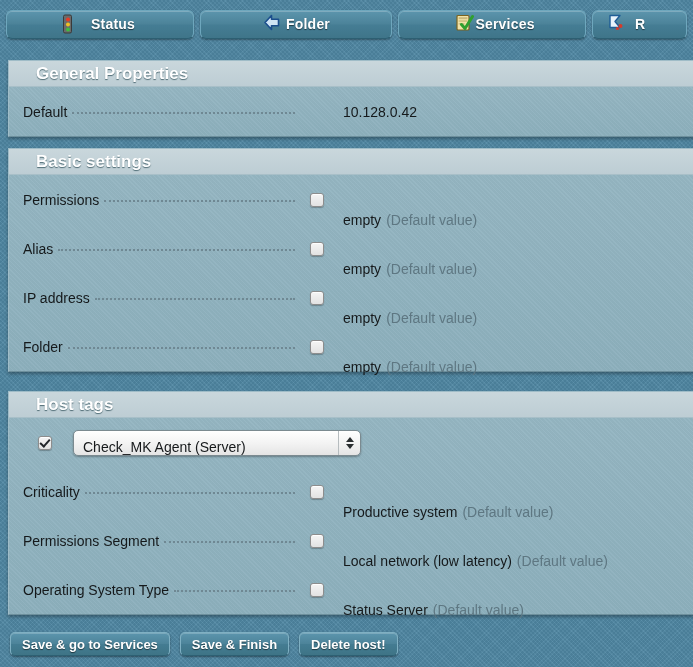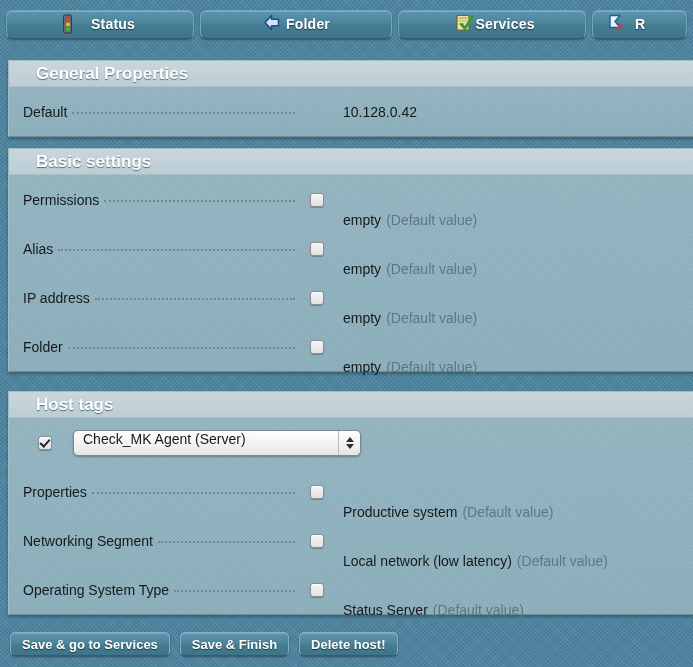--- a/index.html
+++ b/index.html
@@ -184,21 +184,21 @@
 
   
   .select {
     width: 288px;
     height: 26px;
     border-radius: 5px;
     background: linear-gradient(to bottom, #ffffff 0%, #f2f2f2 55%, #e4e4e4 100%);
     border: 1px solid #7b8a90;
     box-shadow: 0 1px 2px rgba(0,0,0,0.3), inset 0 1px 0 #ffffff;
     display: flex;
-    align-items: flex-start;
+    align-items: flex-end;
     box-sizing: border-box;
     position: relative;
     margin-left: 2px;
   }
   .select-text {
     flex: 1 1 auto;
     padding-left: 9px;
     font-size: 14px;
     color: #16191b;
     white-space: nowrap;
@@ -401,35 +401,35 @@
           <span class="select-arrows">
             <span class="arrow-up"></span>
             <span class="arrow-down"></span>
           </span>
         </div>
       </div>
     </div>
 
     <div class="row">
       <div class="row-label-wrap">
-        <span class="row-label">Properties</span>
+        <span class="row-label">Criticality</span>
         <span class="leader"></span>
       </div>
       <div class="cb-cell">
         <span class="checkbox"></span>
       </div>
       <div class="value-cell">
         <span class="value-main">Productive system</span>
         <span class="value-note">(Default value)</span>
       </div>
     </div>
 
     <div class="row">
       <div class="row-label-wrap">
-        <span class="row-label">Networking Segment</span>
+        <span class="row-label">Permissions Segment</span>
         <span class="leader"></span>
       </div>
       <div class="cb-cell">
         <span class="checkbox"></span>
       </div>
       <div class="value-cell">
         <span class="value-main">Local network (low latency)</span>
         <span class="value-note">(Default value)</span>
       </div>
     </div>

